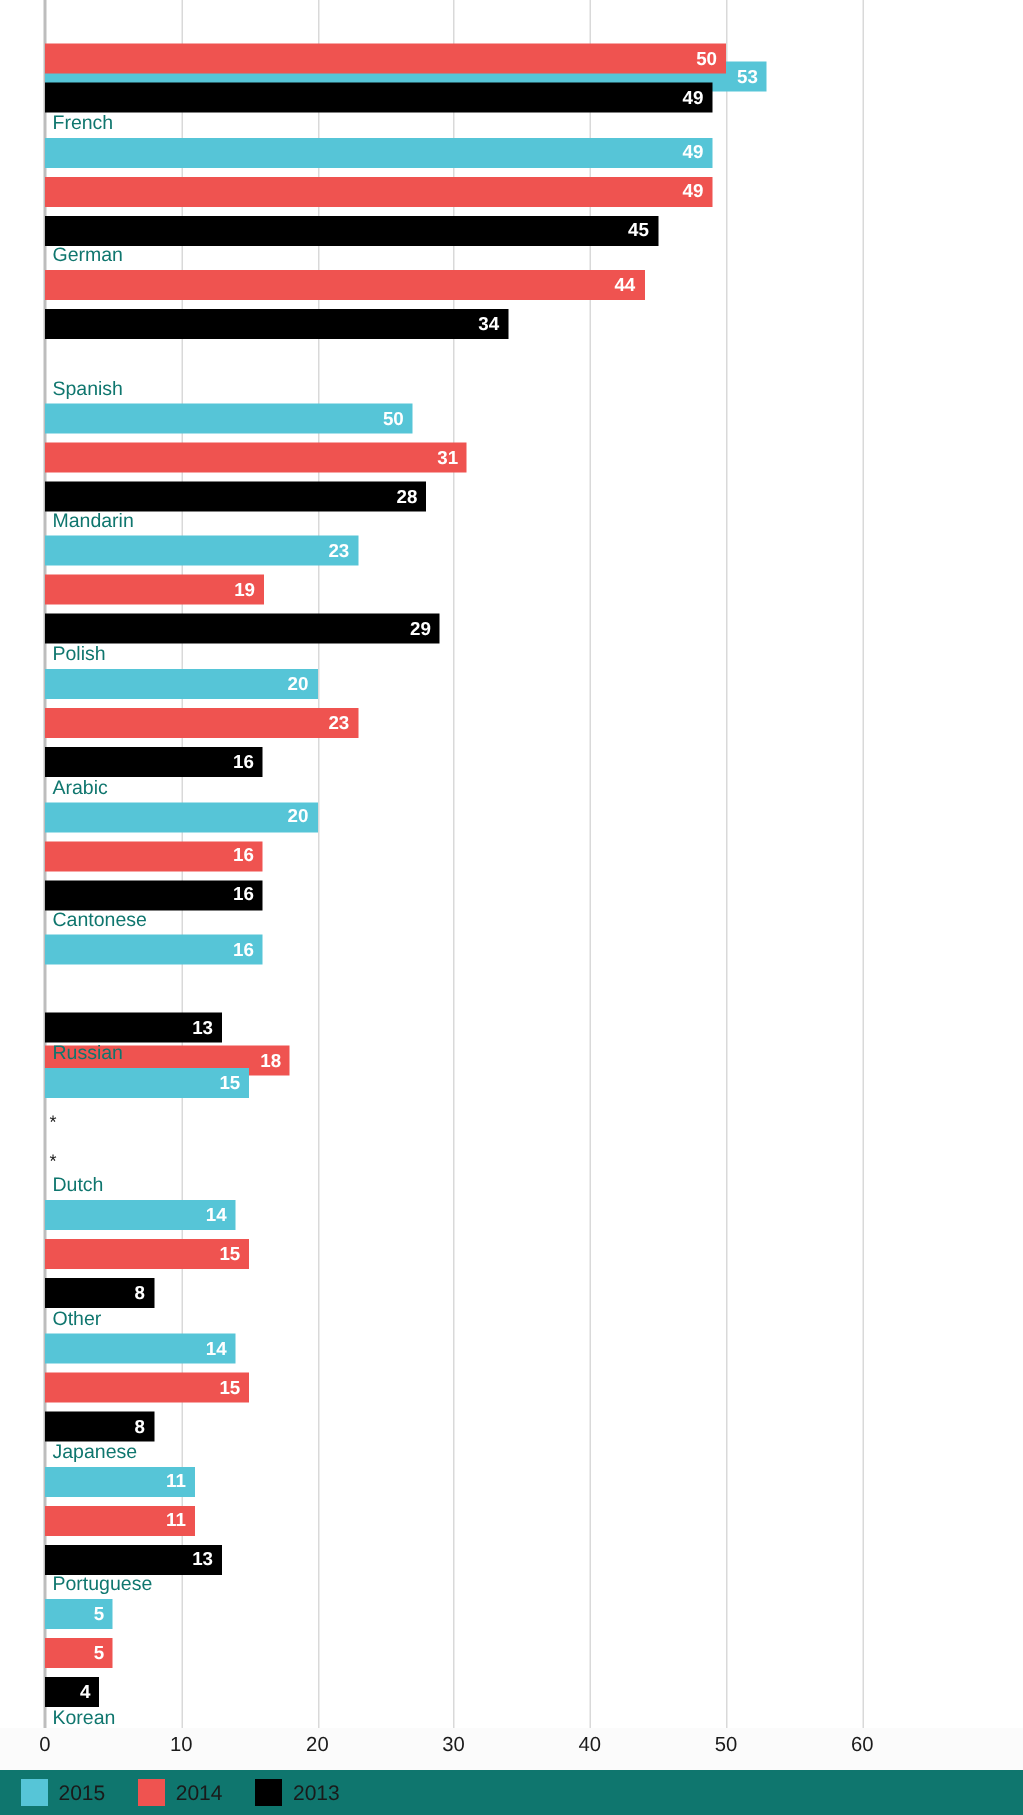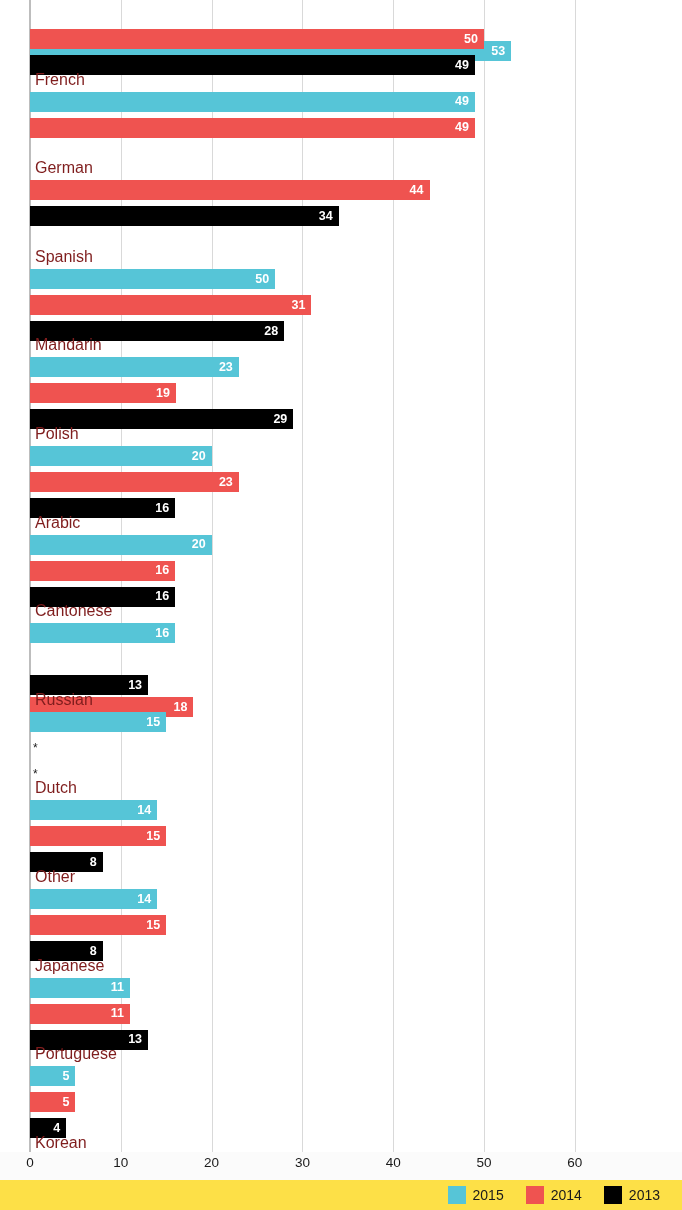--- a/index.html
+++ b/index.html
@@ -102,22 +102,22 @@
     align-items: center;
     color: #1a1a1a;
     font-size: 12px;
     line-height: 1;
   }
 
   .cat-label {
     position: absolute;
     left: 35px;
     bottom: 1px;
-    font-size: 16px;
-    color: #7f1d1d;
+    font-size: 13px;
+    color: #0f766e;
     line-height: 1;
     white-space: nowrap;
   }
 
   
   .axis {
     position: absolute;
     left: 0;
     top: 1152px;
     width: 682px;
@@ -134,26 +134,25 @@
     white-space: nowrap;
   }
 
   
   .legend {
     position: absolute;
     left: 0;
     top: 1180px;
     width: 682px;
     height: 30px;
-    background: #fde047;
+    background: #0f766e;
     display: flex;
     align-items: center;
     padding-left: 14px;
     box-sizing: border-box;
-    justify-content: flex-end;
   }
   .legend-item {
     display: flex;
     align-items: center;
     margin-right: 22px;
   }
   .legend-swatch {
     width: 18px;
     height: 18px;
     margin-right: 7px;
@@ -200,20 +199,25 @@
         </div>
         <div class="group">
           <div class="bar-row">
             <div class="bar s2015" title="German 2015: 49" style="width: 444.92px;">
               <span class="val">49</span>
             </div>
           </div>
           <div class="bar-row">
             <div class="bar s2014" title="German 2014: 49" style="width: 444.92px;">
               <span class="val">49</span>
+            </div>
+          </div>
+          <div class="bar-row">
+            <div class="bar s2013" title="German 2013: 45" style="width: 408.6px;">
+              <span class="val">45</span>
             </div>
           </div>
           <div class="cat-label">German</div>
         </div>
         <div class="group">
           <div class="bar-row">
             <div class="bar s2014" title="Spanish 2014: 44" style="width: 399.52px;">
               <span class="val">44</span>
             </div>
           </div>

